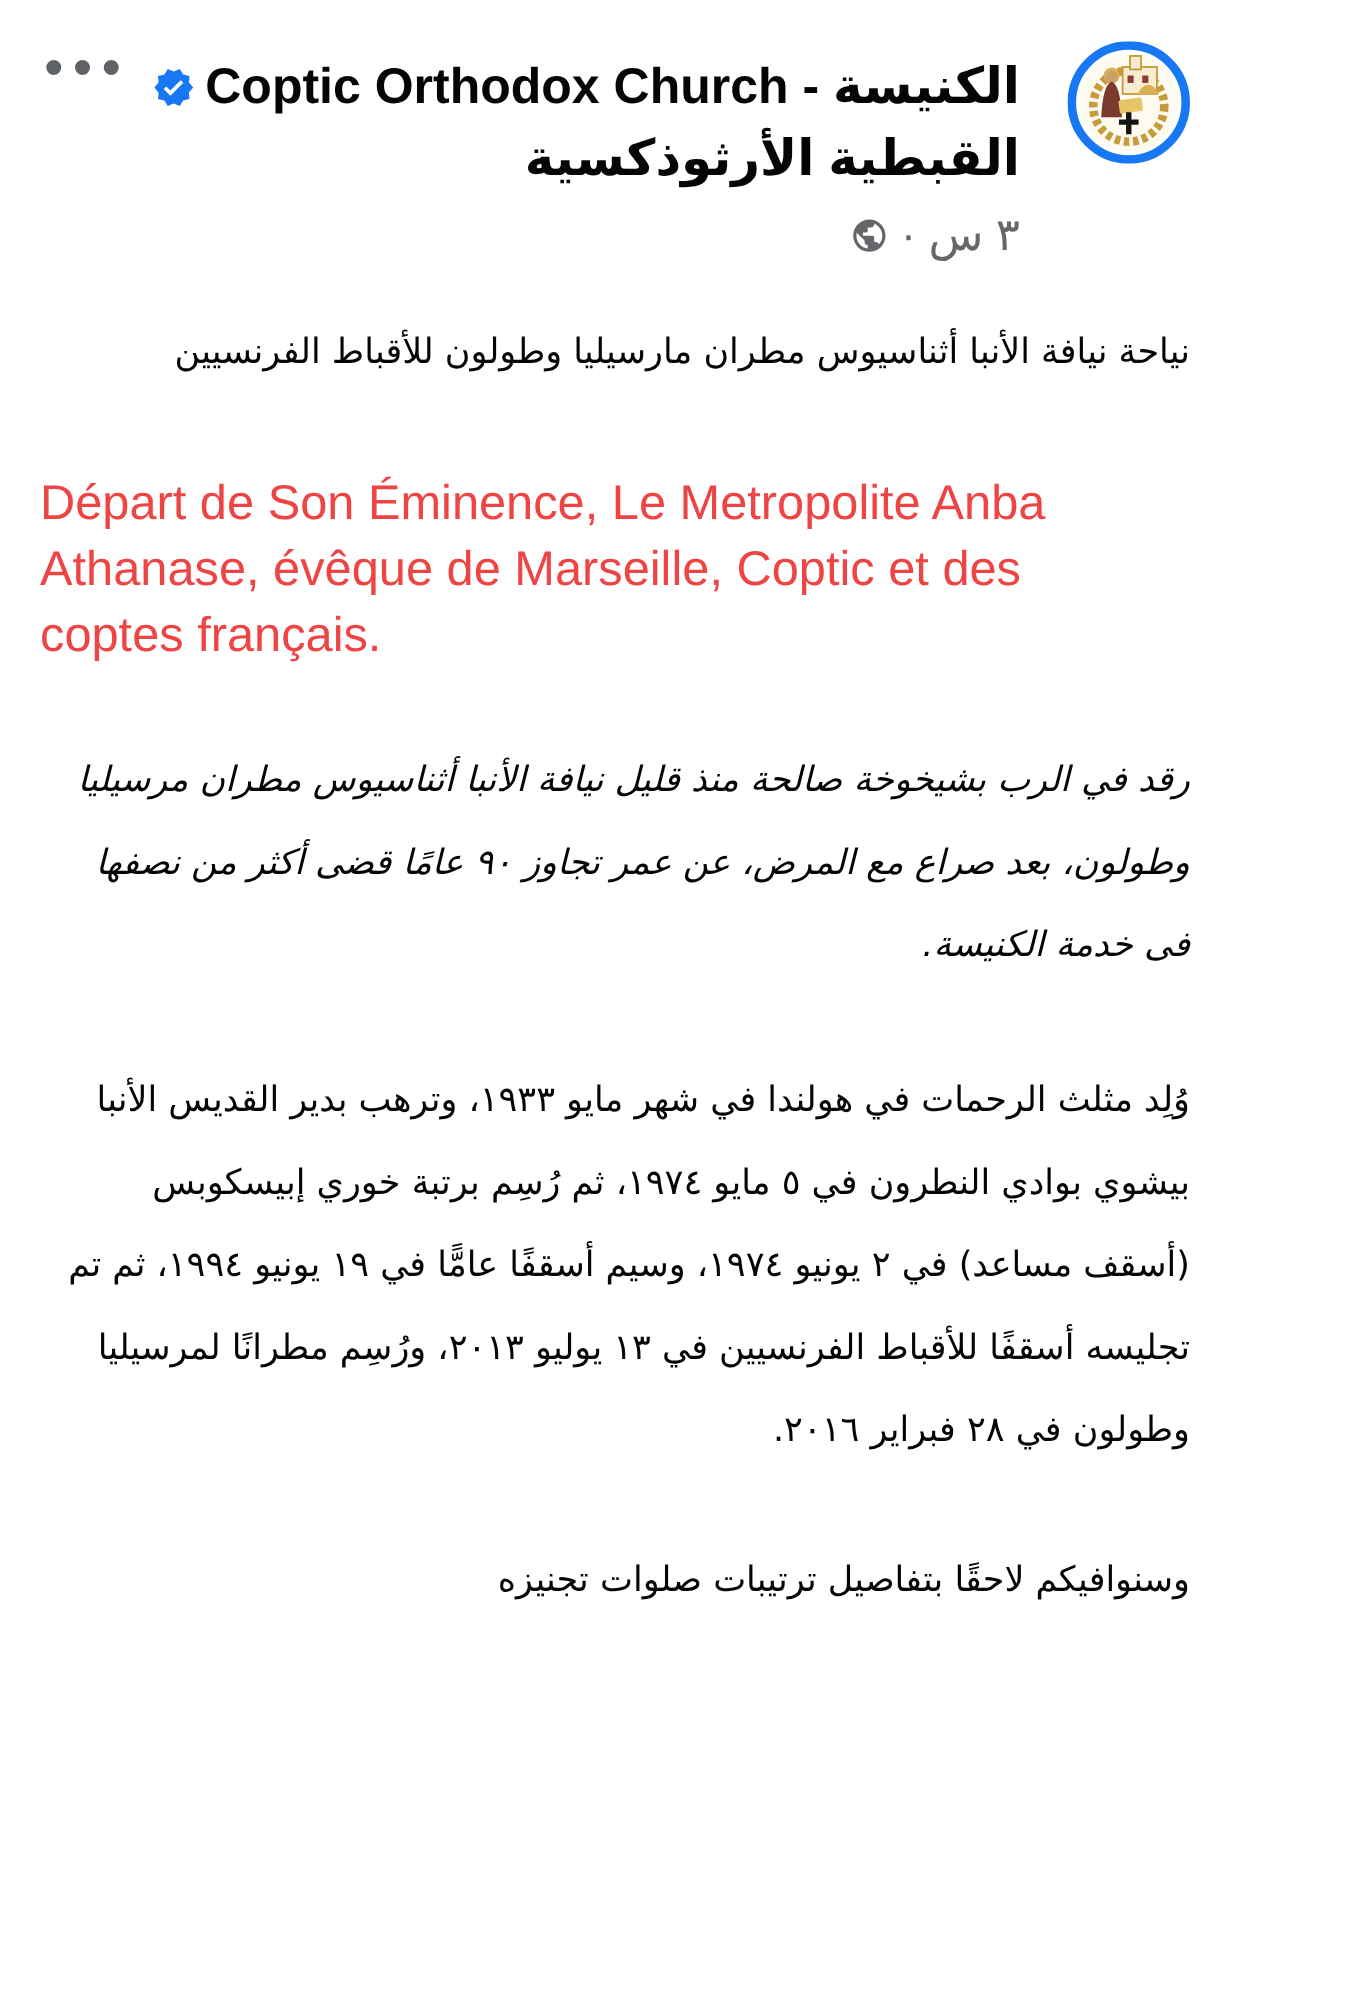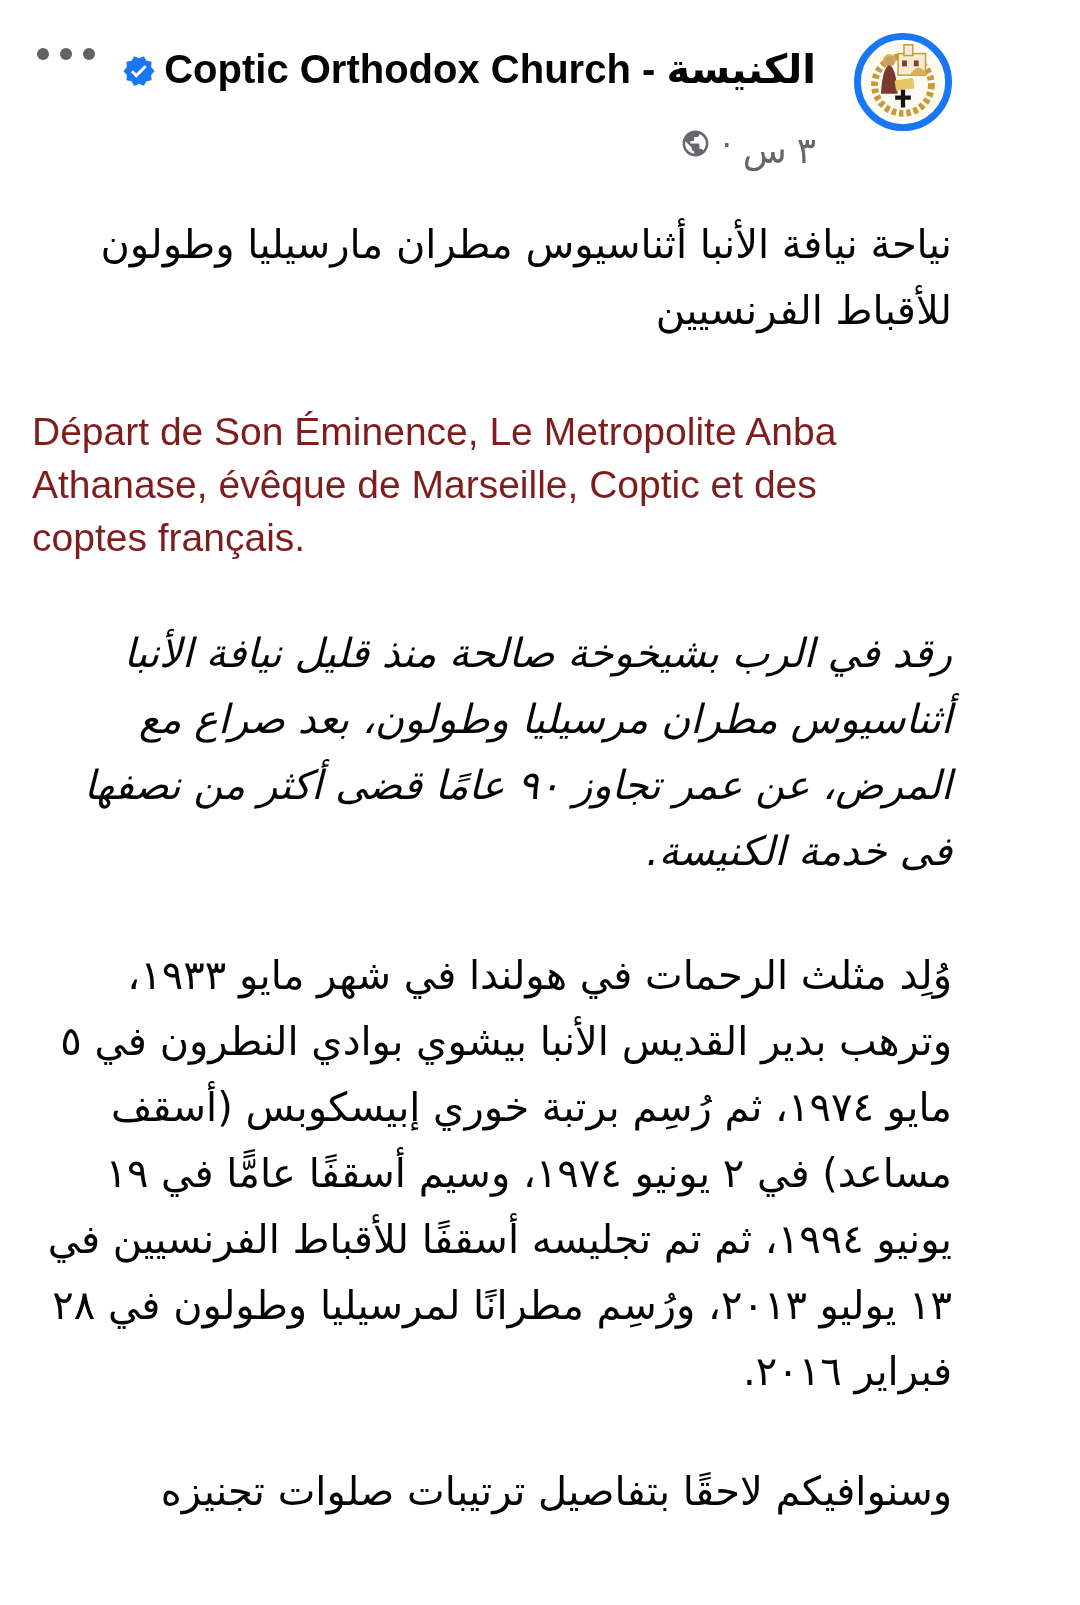--- a/index.html
+++ b/index.html
@@ -30,33 +30,33 @@
   .page-name {
     font-weight:bold; font-size:40px; line-height:53px;
     color:#050505; cursor:pointer; text-align:right;
   }
   .name-line { display:block; }
   .badge-icon { display:inline-block; vertical-align:-5px; margin-inline-start:8px; }
   .meta {
     margin-top:14px; display:flex; direction:rtl; align-items:center; gap:10px;
     font-size:36px; line-height:40px; color:#65676b;
   }
-  .meta .timestamp { cursor:pointer;margin-top:16px; }
+  .meta .timestamp { cursor:pointer; }
   .globe-wrap { display:inline-flex; }
   
   .post-body { padding:0 32px; }
   .ar {
     direction:rtl; text-align:right; unicode-bidi:plaintext;
-    font-size:40px; line-height:66px; margin:0; color:#050505;
+    font-size:28px; line-height:66px; margin:0; color:#050505;
     font-family:"DejaVu Sans","Liberation Sans",sans-serif;
   }
   .headline { margin-top:40px; }
   .latin {
     direction:ltr; text-align:left;
-    font-size:39px; line-height:53px; color:#7f1d1d;
+    font-size:39px; line-height:53px; color:#ef4444;
     font-family:"Liberation Sans","DejaVu Sans",sans-serif;
   }
   .para-fr { margin-top:62px; }
   .para-en { margin-top:62px; }
   .para-ar-1 { margin-top:56px;font-style:italic; }
   .para-ar-2 { margin-top:58px; }
   .para-ar-3 { margin-top:54px; }
 </style>
 </head>
 <body>
@@ -89,20 +89,21 @@
           <path d="M47.8 58 h4.4 v5.8 h5.8 v4.4 h-5.8 v7.8 h-4.4 v-7.8 h-5.8 v-4.4 h5.8 z" fill="#141414"></path>
         </svg>
       </div>
 
       <div class="header-text">
         <div class="page-name">
           <span class="name-line"><span>الكنيسة - Coptic Orthodox Church</span><span class="badge-icon">
               <svg width="34" height="34" viewBox="0 0 24 24">
                 <path fill="#1877f2" d="M23 11.99l-2.44-2.79.34-3.69-3.61-.82L15.4 1.5 12 2.96 8.6 1.5 6.71 4.69 3.1 5.5l.34 3.7L1 11.99l2.44 2.79-.34 3.7 3.61.82 1.89 3.2 3.4-1.47 3.4 1.46 1.89-3.19 3.61-.82-.34-3.69L23 11.99zM10.09 16.72l-3.8-3.81 1.48-1.48 2.32 2.33 5.85-5.87 1.48 1.48-7.33 7.35z"></path>
               </svg></span></span>
+          <span class="name-line">القبطية الأرثوذكسية</span>
         </div>
 
         <div class="meta">
           <span class="timestamp">٣ س</span>
           <span class="sep">·</span>
           <span class="globe-wrap">
             <svg width="31" height="31" viewBox="0 0 24 24">
               <path fill="#65676b" d="M12 2C6.48 2 2 6.48 2 12s4.48 10 10 10 10-4.48 10-10S17.52 2 12 2zm-1 17.93c-3.95-.49-7-3.85-7-7.93 0-.62.08-1.21.21-1.79L9 15v1c0 1.1.9 2 2 2v1.93zm6.9-2.54c-.26-.81-1-1.39-1.9-1.39h-1v-3c0-.55-.45-1-1-1H8v-2h2c.55 0 1-.45 1-1V7h2c1.1 0 2-.9 2-2v-.41c2.93 1.19 5 4.06 5 7.41 0 2.08-.8 3.97-2.1 5.39z"></path>
             </svg>
           </span>

